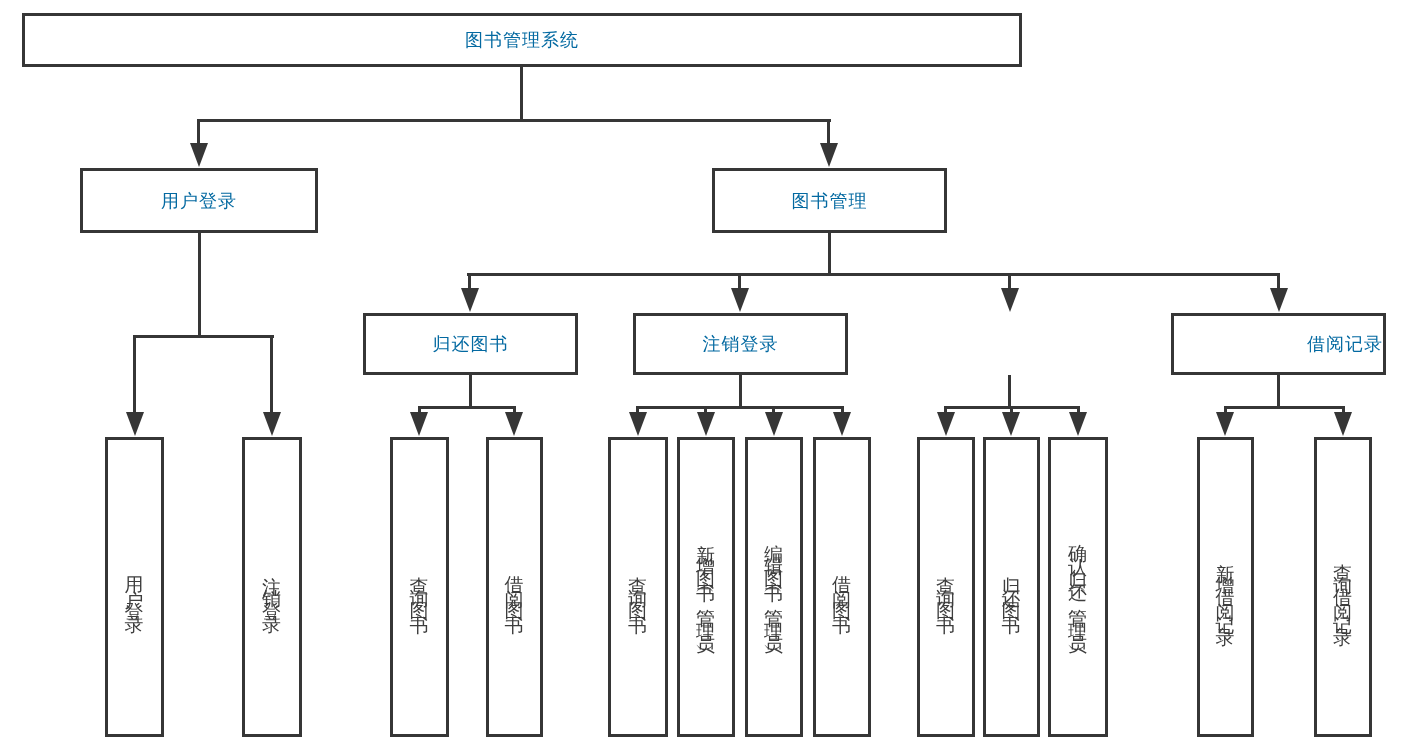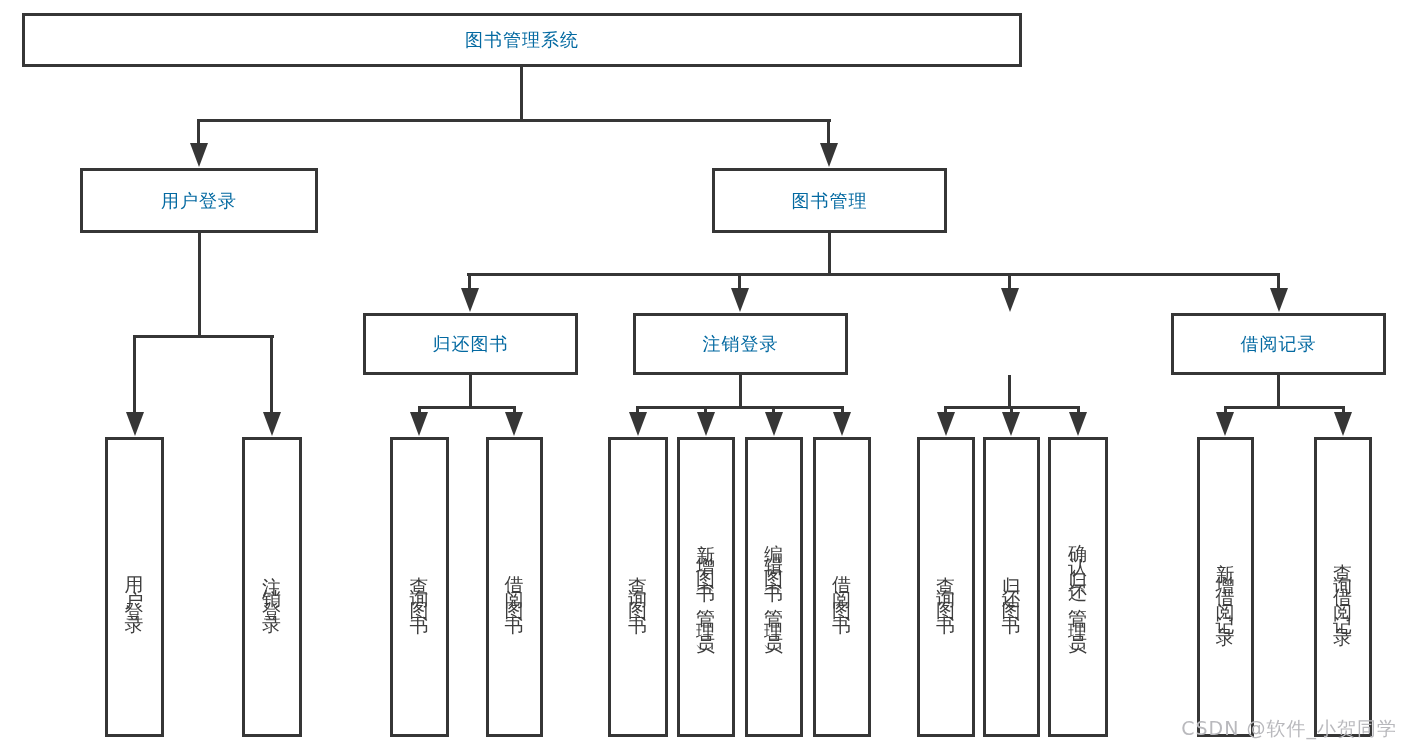--- a/index.html
+++ b/index.html
@@ -71,21 +71,21 @@
   <div class="ah" style="left:1001px;top:288px;"></div>
   <div class="vl" style="left:1277px;top:273px;height:18px;"></div>
   <div class="ah" style="left:1270px;top:288px;"></div>
 
   <div class="box" style="left:363px;top:313px;width:215px;height:62px;">
     <span>归还图书</span>
   </div>
   <div class="box" style="left:633px;top:313px;width:215px;height:62px;">
     <span>注销登录</span>
   </div>
-  <div class="box" style="left:1171px;top:313px;width:215px;height:62px;">
+  <div class="box" style="left:1171px;top:313px;width:215px;height:62px;justify-content:flex-end;">
     <span>借阅记录</span>
   </div>
 
   <div class="vl" style="left:469px;top:375px;height:33px;"></div>
   <div class="hl" style="left:418px;top:406px;width:98px;"></div>
   <div class="vl" style="left:739px;top:375px;height:33px;"></div>
   <div class="hl" style="left:636px;top:406px;width:208px;"></div>
   <div class="vl" style="left:1008px;top:375px;height:33px;"></div>
   <div class="hl" style="left:944px;top:406px;width:136px;"></div>
   <div class="vl" style="left:1277px;top:375px;height:33px;"></div>
@@ -154,15 +154,14 @@
     <span class="vtext">确认归还（管理员）</span>
   </div>
 
   <div class="leaf" style="left:1197px;top:437px;width:57px;height:300px;">
     <span class="vtext">新增借阅记录</span>
   </div>
   <div class="leaf" style="left:1314px;top:437px;width:58px;height:300px;">
     <span class="vtext">查询借阅记录</span>
   </div>
 
-  <div class="watermark">CSDN @软件_小贺同学</div>
 
 </div>
 
 </body></html>

